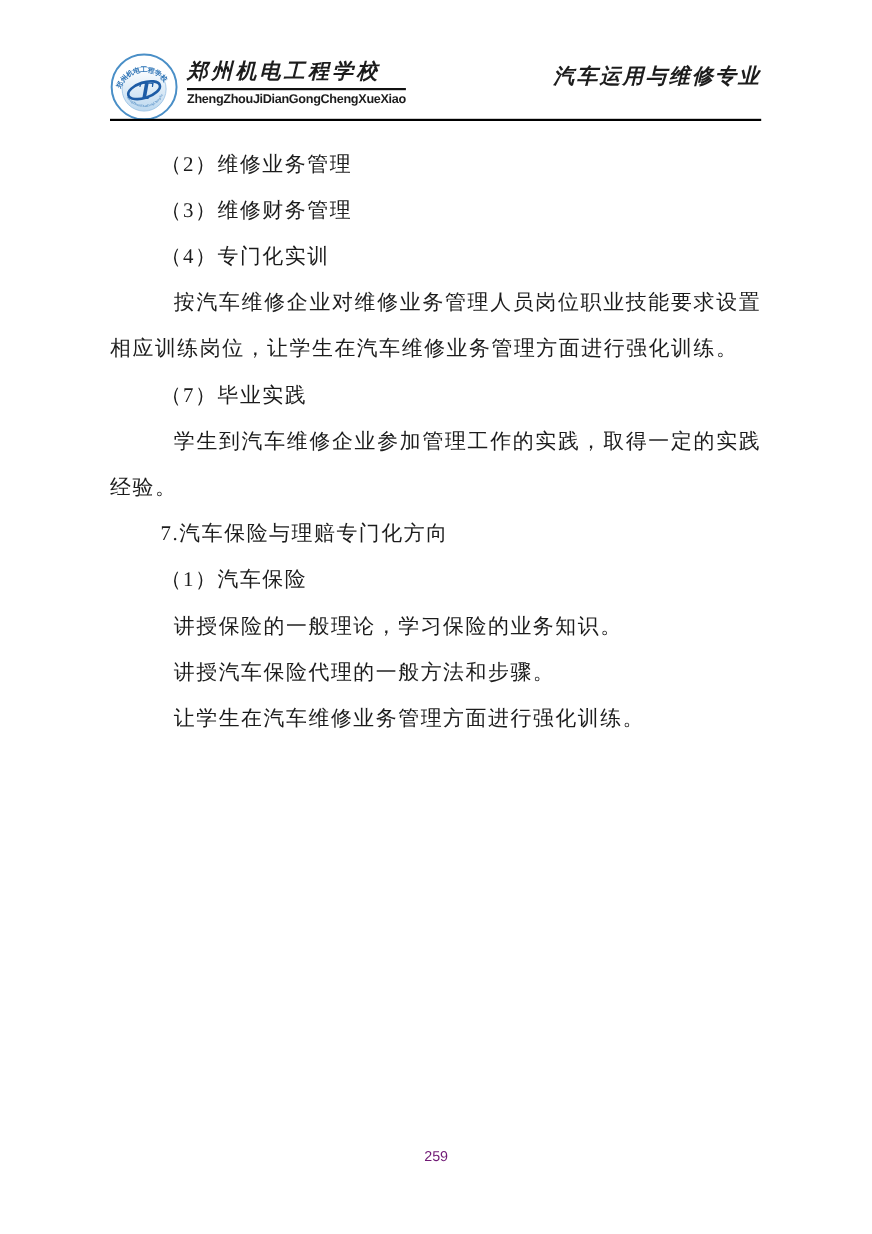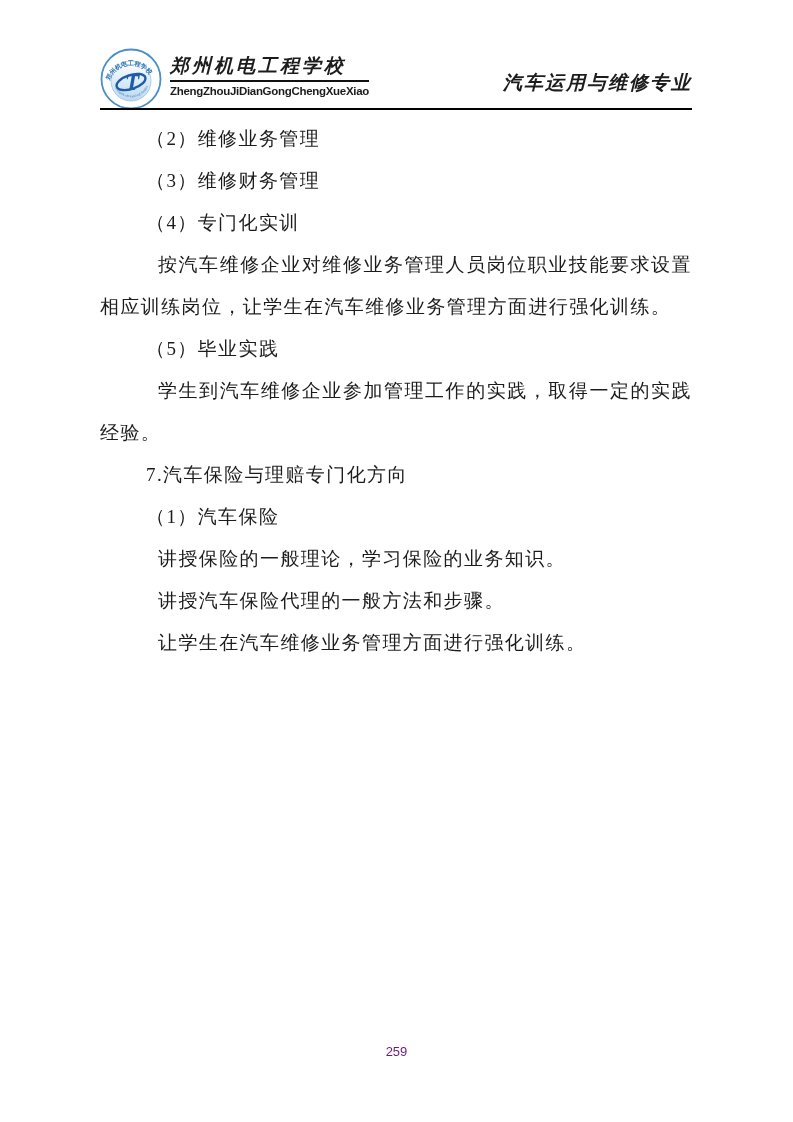--- a/index.html
+++ b/index.html
@@ -46,38 +46,38 @@
     padding-top: 2px;
     white-space: nowrap;
   }
   .major {
     font-family: "Liberation Serif", serif;
     font-style: italic;
     font-weight: bold;
     font-size: 19px;
     letter-spacing: 2px;
     align-self: flex-end;
-    padding-bottom: 12px;
+    padding-bottom: 26px;
     white-space: nowrap;
   }
   .header-rule {
     position: absolute;
     left: 100px;
     right: 101px;
     top: 108px;
     height: 0;
     border: none;
     border-top: 2.5px solid #000;
     margin: 0;
   }
   
   .doc-body {
     position: absolute;
     left: 100px;
-    top: 118px;
+    top: 129px;
     width: 592px;
   }
   .doc-body p {
     margin: 0;
     font-size: 19px;
     line-height: 42px;
     letter-spacing: 1.4px;
     text-align: justify;
     text-justify: inter-character;
   }
@@ -133,21 +133,21 @@
     <div class="major">汽车运用与维修专业</div>
   </div>
 
   <hr class="header-rule">
 
   <div class="doc-body">
     <p class="h">（2）维修业务管理</p>
     <p class="h">（3）维修财务管理</p>
     <p class="h">（4）专门化实训</p>
     <p class="pp">按汽车维修企业对维修业务管理人员岗位职业技能要求设置相应训练岗位，让学生在汽车维修业务管理方面进行强化训练。</p>
-    <p class="h">（5）毕业实践</p>
+    <p class="h">（7）毕业实践</p>
     <p class="pp">学生到汽车维修企业参加管理工作的实践，取得一定的实践经验。</p>
     <p class="h">7.汽车保险与理赔专门化方向</p>
     <p class="h">（1）汽车保险</p>
     <p class="pp">讲授保险的一般理论，学习保险的业务知识。</p>
     <p class="pp">讲授汽车保险代理的一般方法和步骤。</p>
     <p class="pp">让学生在汽车维修业务管理方面进行强化训练。</p>
   </div>
 
   <div class="footer">
     <span class="page-num">259</span>

